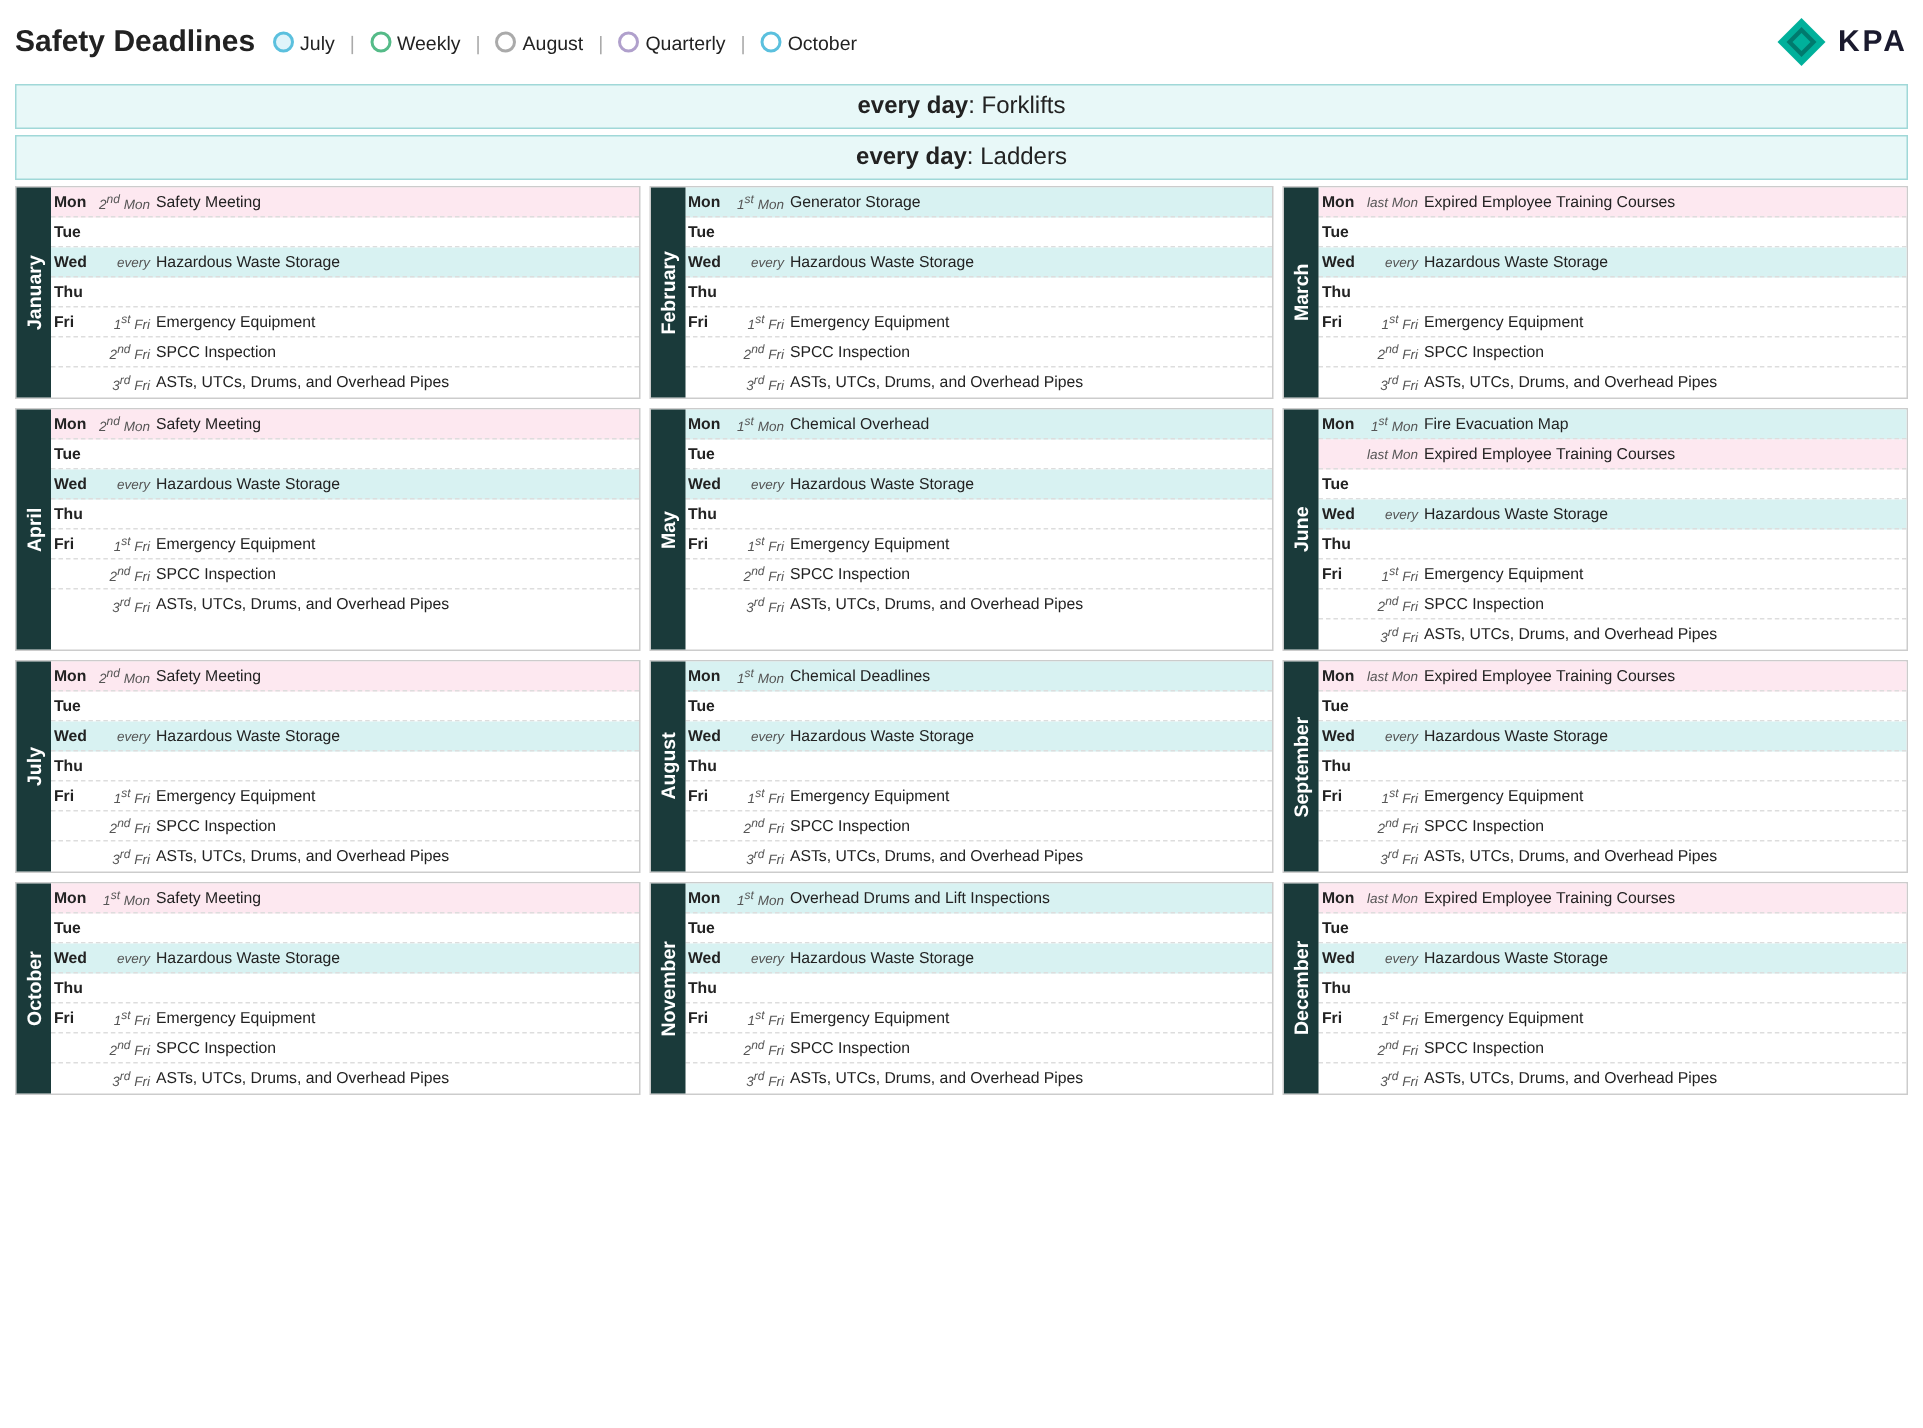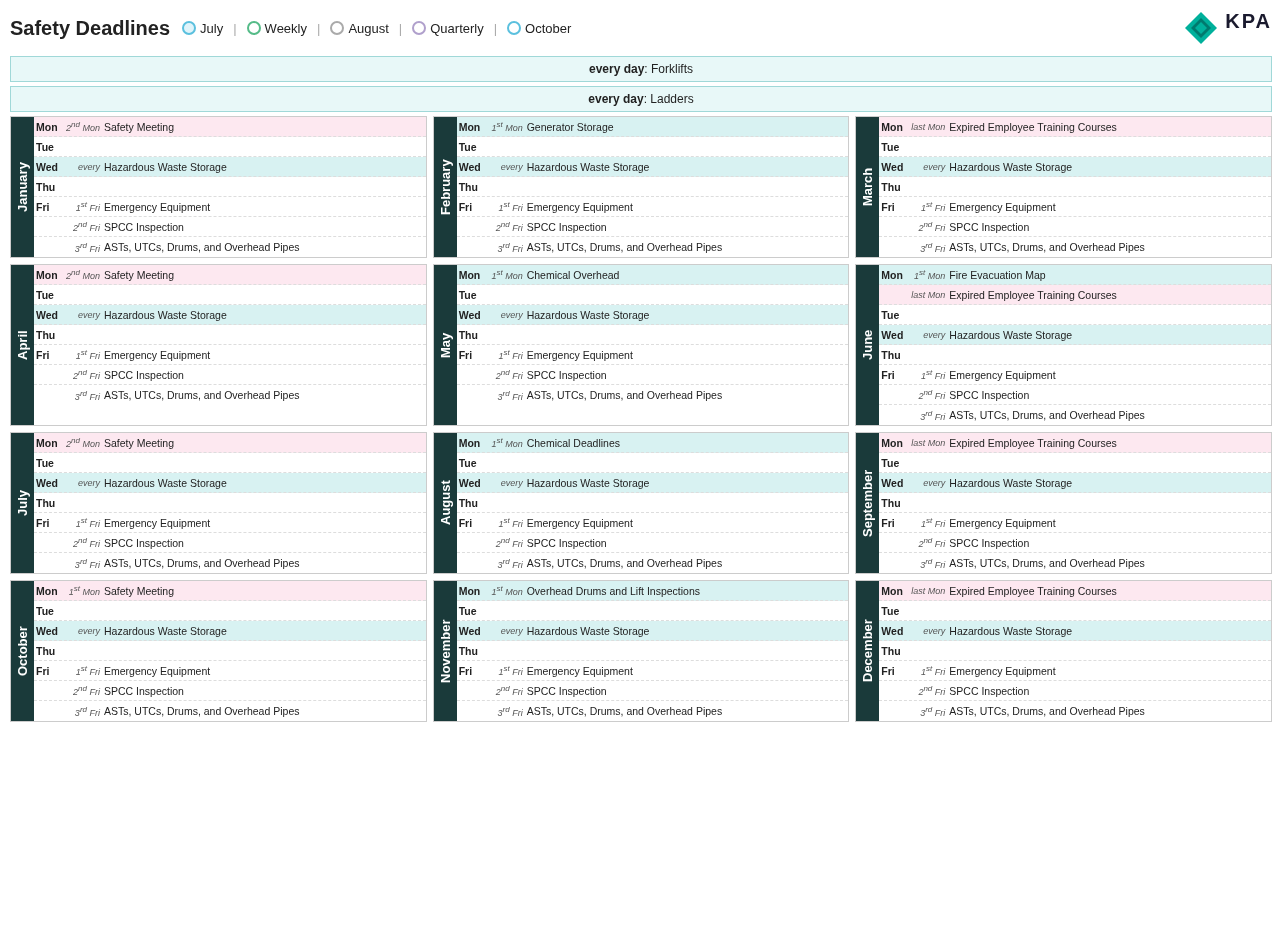--- a/index.html
+++ b/index.html
@@ -10,23 +10,23 @@
     .legend { display: flex; align-items: center; gap: 6px; font-size: 13px; }
     .legend-item { display: flex; align-items: center; gap: 4px; }
     .legend-sep { color: #aaa; margin: 0 4px; }
     .legend-circle { width: 14px; height: 14px; border-radius: 50%; border: 2px solid; display: inline-block; }
     .legend-circle.daily { border-color: #5bc0de; background: #e0f4fa; }
     .legend-circle.weekly { border-color: #5b8; background: transparent; }
     .legend-circle.monthly { border-color: #aaa; background: transparent; }
     .legend-circle.quarterly { border-color: #b0a0cc; background: transparent; }
     .legend-circle.annual { border-color: #5bc0de; background: transparent; }
 
-    .logo { display: flex; gap: 6px; font-size: 22px; font-weight: bold; color: #1a1a2e; }
-
-    .every-day-bar { border: 1px solid #a0d8d8; background: #e8f8f8; text-align: center; padding: 5px; margin-bottom: 4px; font-size: 12px; }
+    .logo { display: flex; align-items: center; gap: 6px; font-size: 22px; font-weight: bold; color: #1a1a2e; }
+
+    .every-day-bar { border: 1px solid #a0d8d8; background: #e8f8f8; text-align: center; padding: 5px; margin-bottom: 4px; font-size: 16px; }
     .every-day-bar span { font-weight: bold; }
 
     .months-grid { display: grid; grid-template-columns: 1fr 1fr 1fr; gap: 6px; }
 
     .month-block { display: flex; flex: 1; border: 1px solid #ccc; }
     .month-label { writing-mode: vertical-rl; text-orientation: mixed; transform: rotate(180deg); background: #1a3a3a; color: #fff; font-weight: bold; font-size: 13px; padding: 8px 4px; display: flex; align-items: center; justify-content: center; min-width: 22px; }
     .month-content { flex: 1; }
 
     .month-row-item { display: flex; align-items: center; border-bottom: 1px dashed #ddd; min-height: 20px; padding: 1px 2px; font-size: 10.5px; }
     .month-row-item:last-child { border-bottom: none; }

